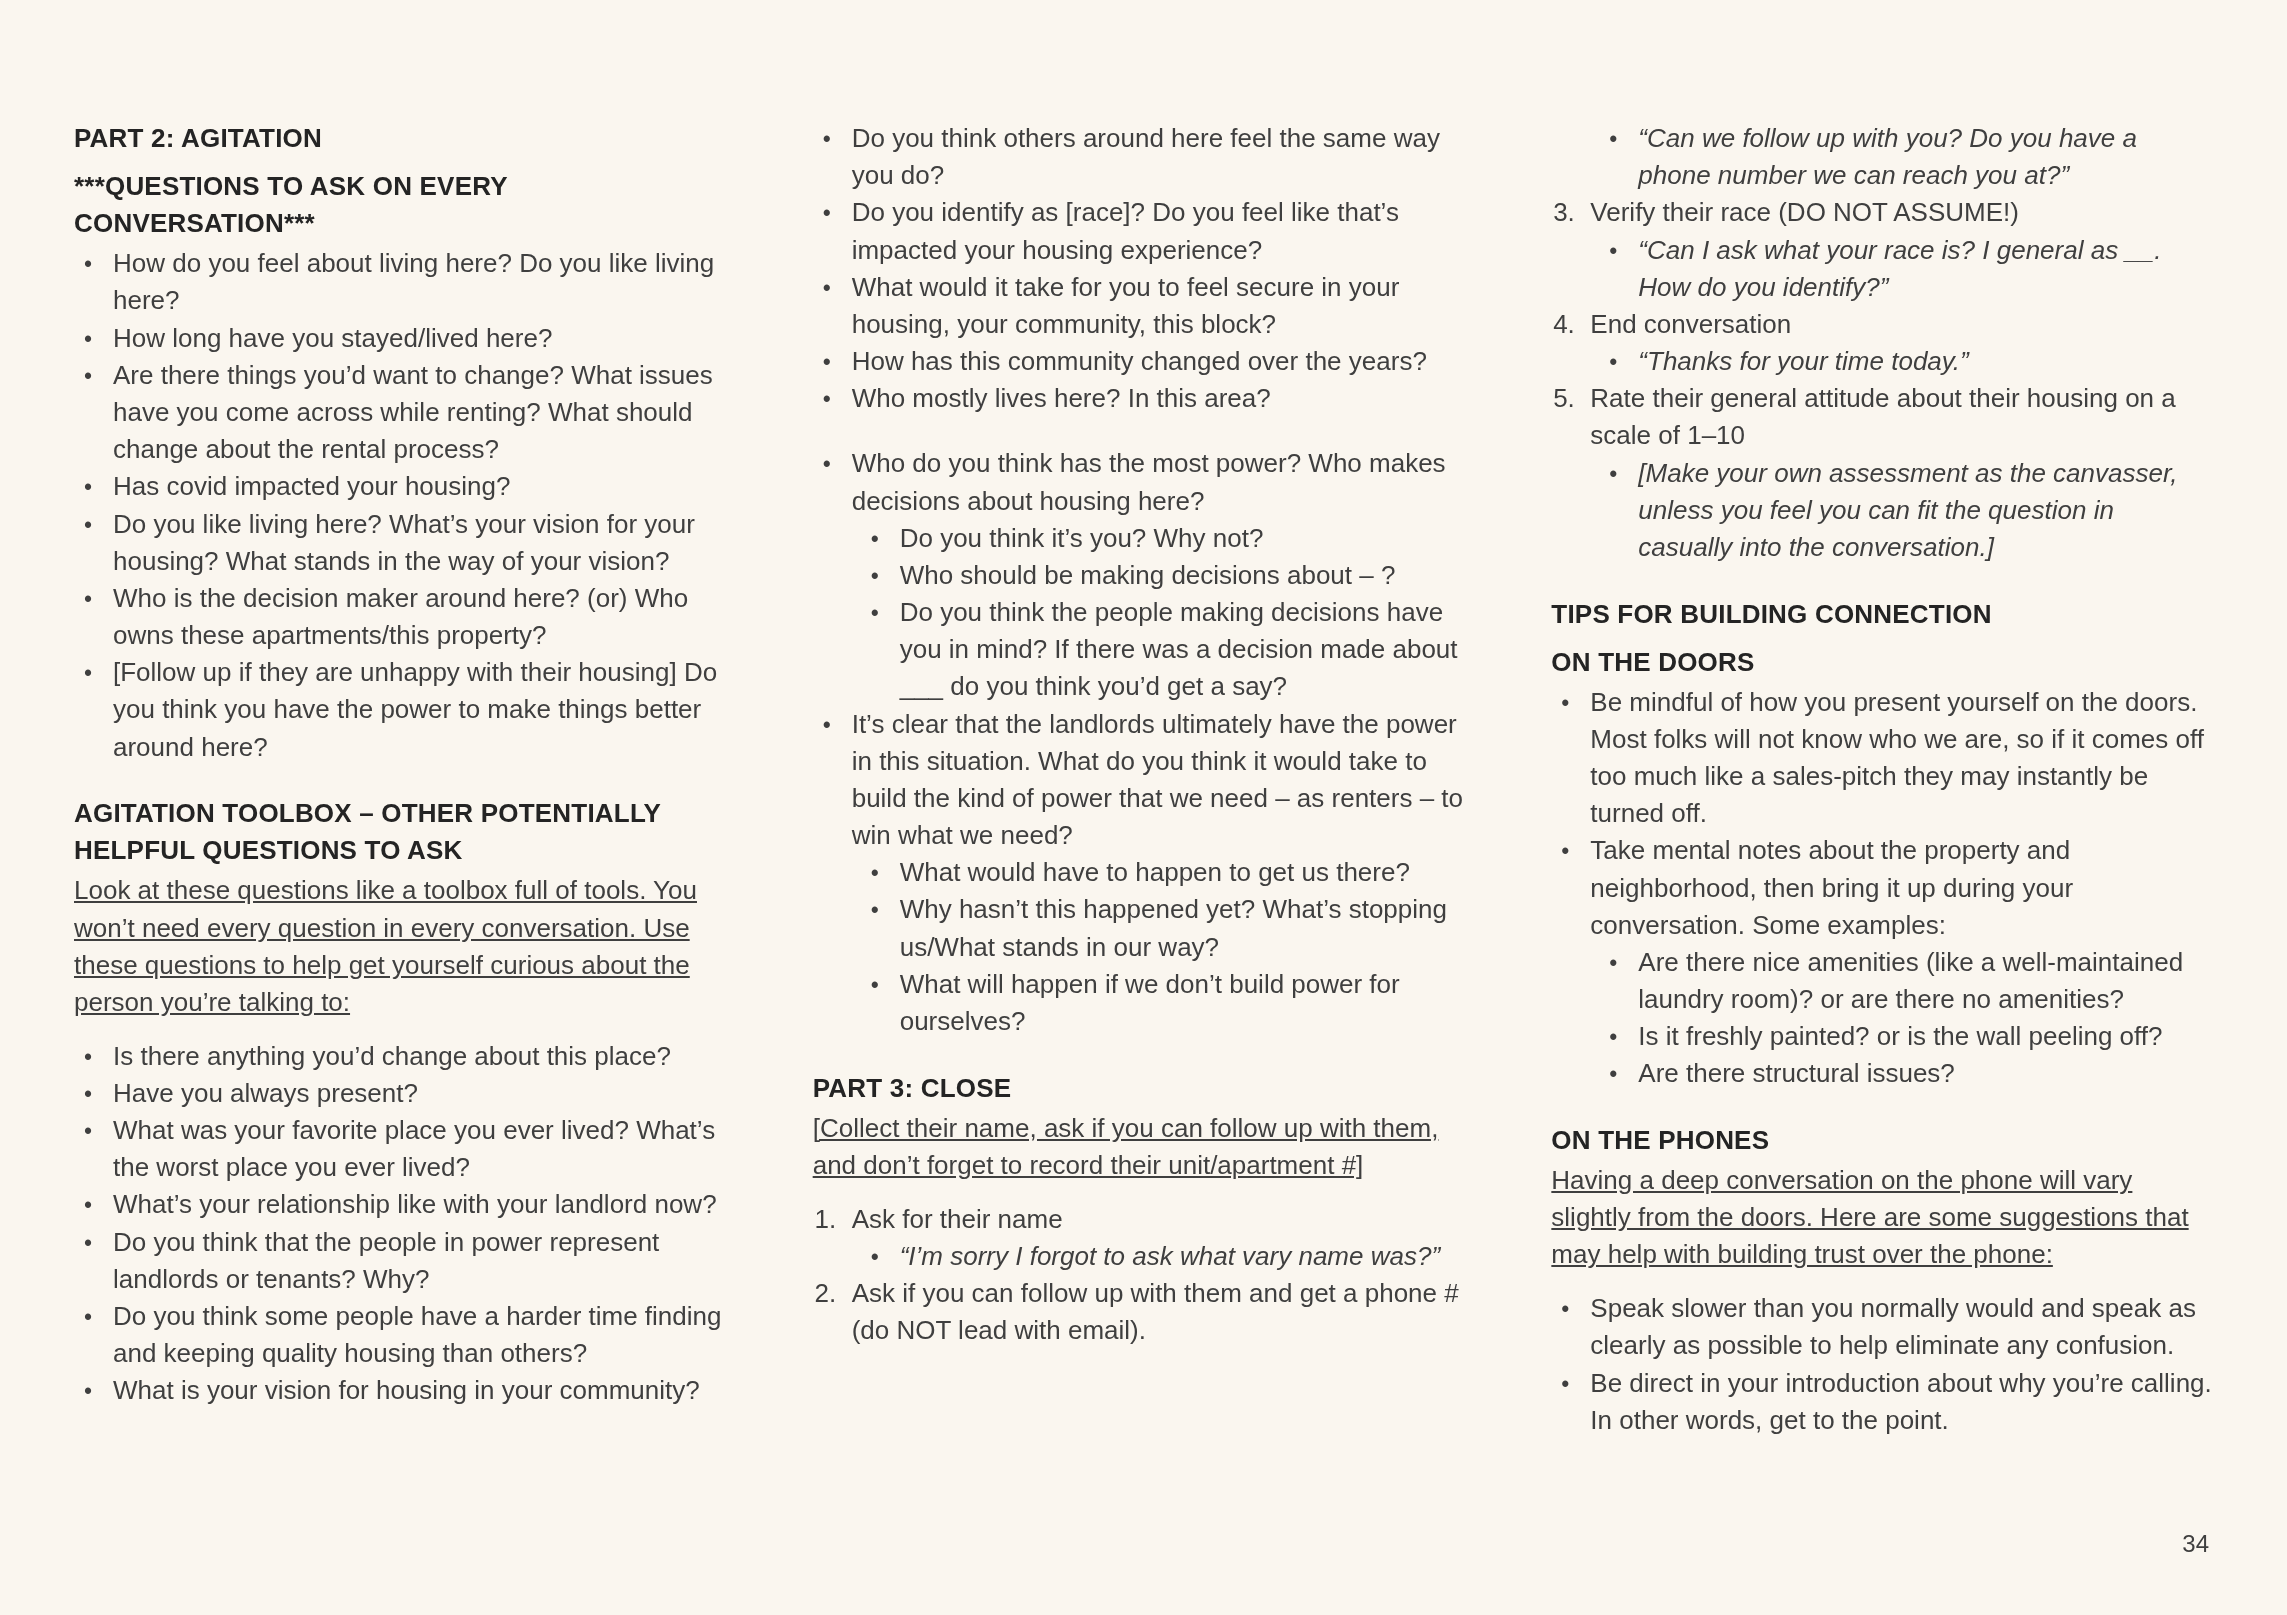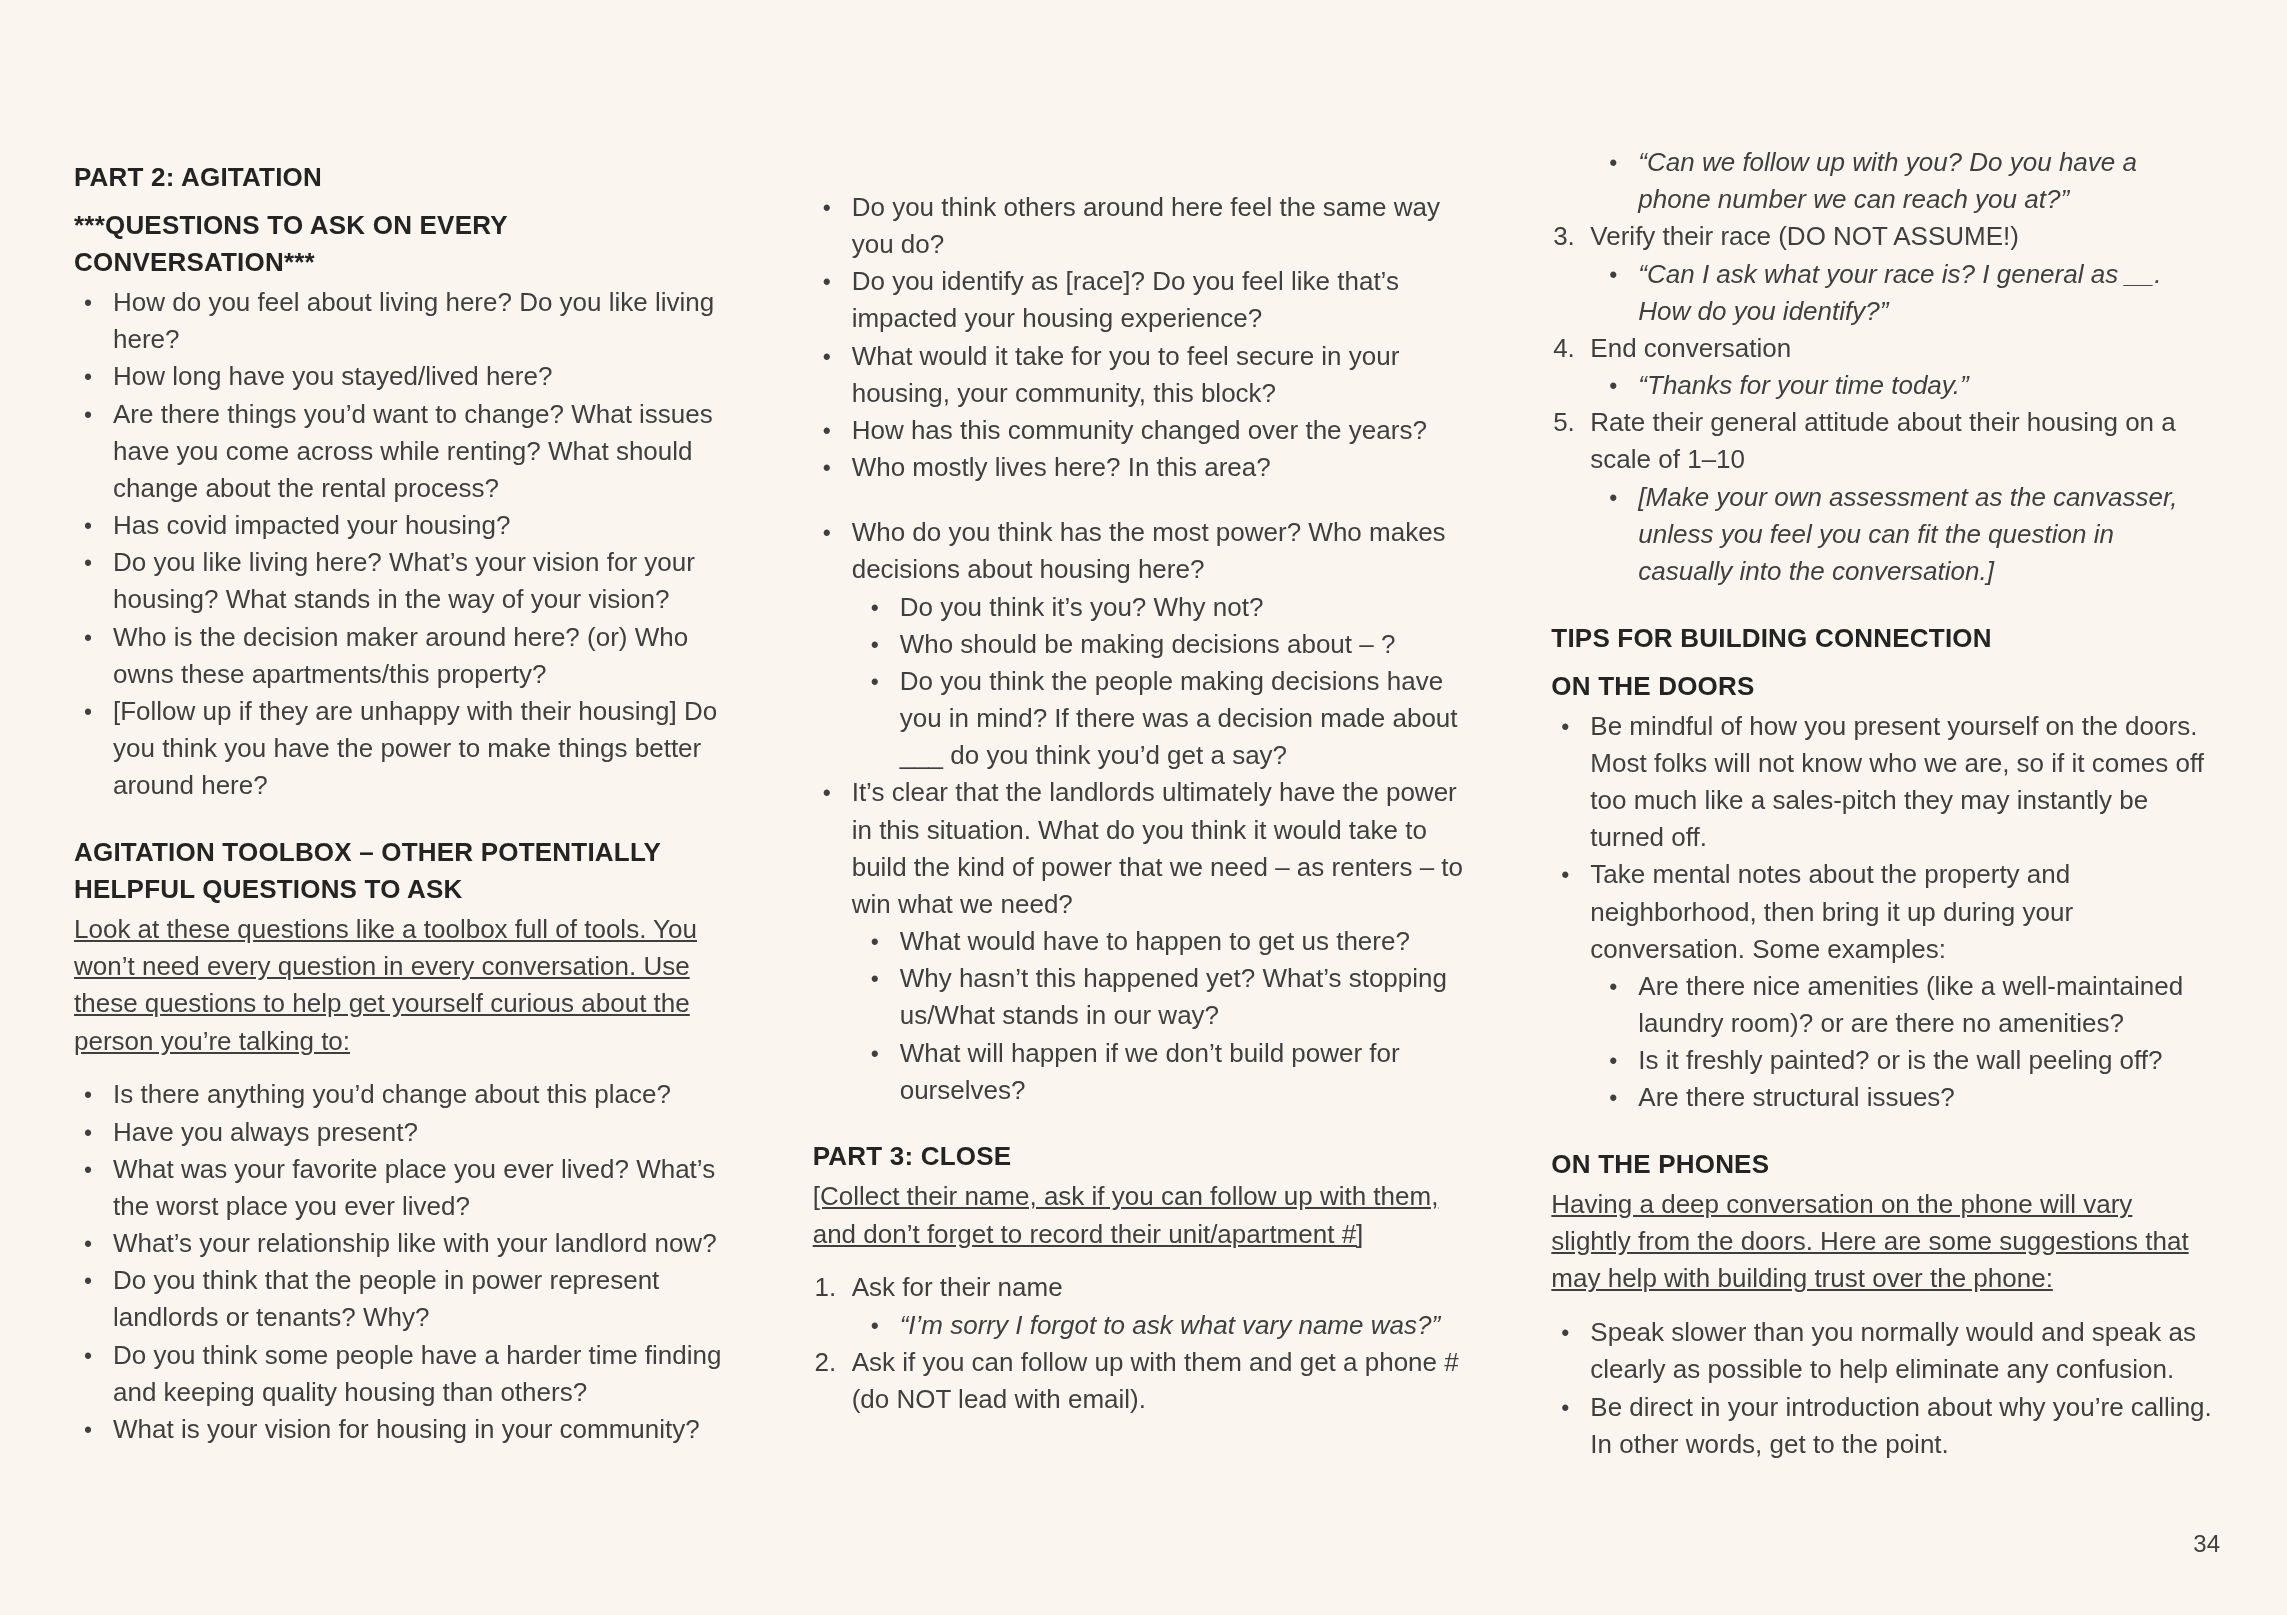--- a/index.html
+++ b/index.html
@@ -16,22 +16,21 @@
   .page {
     position: relative;
     box-sizing: border-box;
     width: 100%;
     height: 100%;
     padding: 120px 74px 0 74px;
   }
   .columns {
     display: flex;
     gap: 76px;
-    align-items: center;
-    margin-top: 24px;
+    align-items: flex-start;
   }
   .col { flex: 1 1 0; min-width: 0; }
 
   .heading {
     font-weight: bold;
     color: #242424;
     margin-top: 29.5px;
     letter-spacing: 0.2px;
   }
   .col > :first-child { margin-top: 0; }
@@ -45,21 +44,21 @@
   .item { display: flex; align-items: baseline; }
   .item.indent-1 { margin-left: 48px; }
   .marker { flex: 0 0 39px; box-sizing: border-box; }
   .marker.dot { padding-left: 10px; font-size: 23px; }
   .marker.num { padding-left: 1.8px; }
   .text { flex: 1 1 auto; min-width: 0; }
   .italic { font-style: italic; }
 
   .page-number {
     position: absolute;
-    right: 68px;
+    right: 79px;
     bottom: 54px;
     font-size: 24px;
     color: #3f3f3f;
   }
 </style>
 </head>
 <body style="background: rgb(250, 246, 239); color: rgb(63, 63, 63);">
 
 <div class="page">
   <div class="columns">

